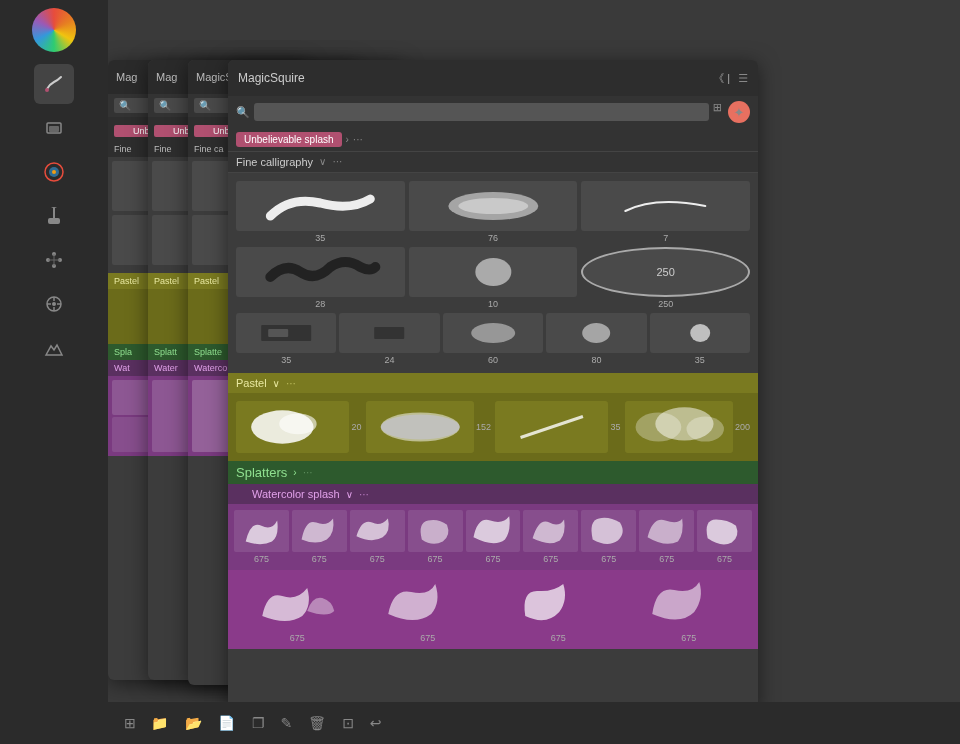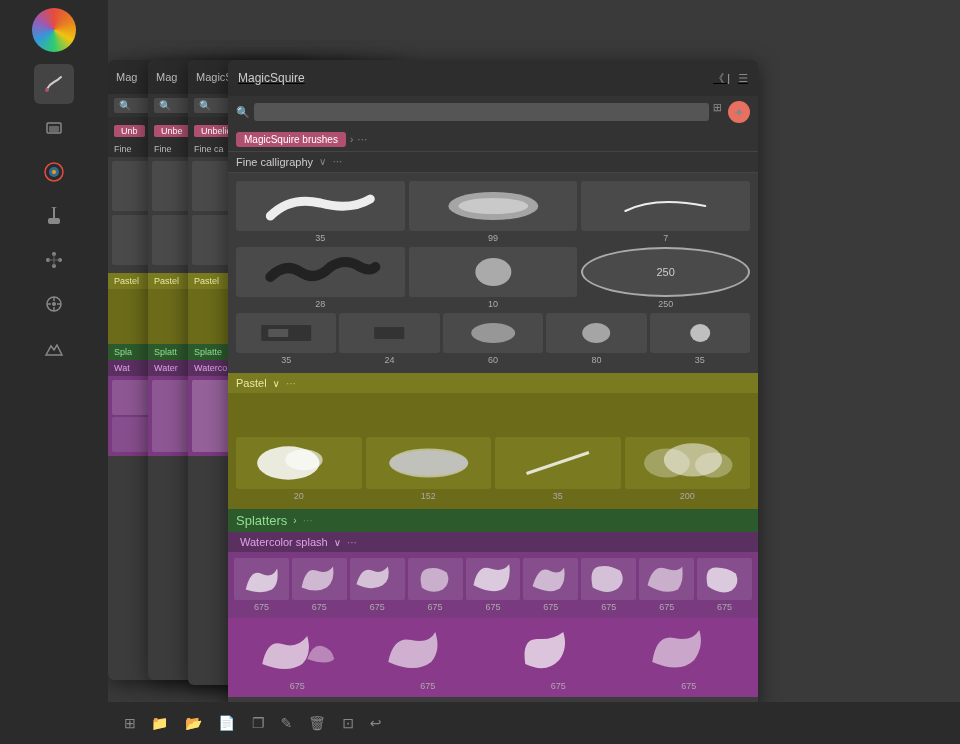--- a/index.html
+++ b/index.html
@@ -98,21 +98,20 @@
       z-index: 4;
     }
 
     .panel-titlebar {
       background: #2d2d2d;
       padding: 6px 10px;
       display: flex;
       align-items: center;
       justify-content: space-between;
       height: 36px;
-      text-decoration: underline;
     }
     .panel-title {
       color: #ccc;
       font-size: 12px;
       font-weight: 500;
     }
 
     .panel-search {
       padding: 5px 8px;
       background: #333;
@@ -221,25 +220,24 @@
     .pastel-header .section-header-label { color: #e8e8a0; }
     .pastel-grid {
       background: #6b6b1a;
       display: grid;
       grid-template-columns: repeat(4, 1fr);
       gap: 4px;
       padding: 8px;
     }
     .pastel-item {
       display: flex;
-      flex-direction: column;
+      flex-direction: row;
       align-items: center;
       gap: 2px;
       cursor: pointer;
-      margin-top: 36px;
     }
     .pastel-preview {
       width: 100%;
       height: 52px;
       background: #7a7a20;
       border-radius: 3px;
       display: flex;
       align-items: center;
       justify-content: center;
       overflow: hidden;
@@ -251,21 +249,21 @@
       padding: 4px 8px;
       display: flex;
       align-items: center;
       gap: 6px;
     }
     .splatters-label { color: #90e090; font-size: 13px; }
 
     
     .watercolor-header {
       background: #5a3060;
-      padding: 4px 12px;
+      padding: 4px 24px;
       display: flex;
       align-items: center;
       gap: 6px;
     }
     .watercolor-label { color: #e0a0e8; font-size: 11px; }
     .watercolor-grid {
       background: #7a3a80;
       display: grid;
       grid-template-columns: repeat(9, 1fr);
       gap: 3px;
@@ -346,21 +344,21 @@
 
     
     .mini-breadcrumb {
       background: #2e2e2e;
       padding: 3px 6px;
     }
     .mini-bc-item {
       background: #b05070;
       color: white;
       font-size: 9px;
-      padding: 1px 7px;
+      padding: 1px 19px;
       border-radius: 2px;
       display: inline-block;
     }
 
     .mini-section {
       padding: 3px 6px;
       font-size: 9px;
       color: #bbb;
       background: #2e2e2e;
     }
@@ -596,21 +594,21 @@
     <div class="panel-search">
       <span class="search-icon-sm">🔍</span>
       <input class="search-box" type="text" placeholder="" style="">
       <div style="display:flex;gap:6px;margin-left:auto;">
         <span style="color:#888;font-size:11px;cursor:pointer;">⊞</span>
         <span style="color:#888;font-size:13px;cursor:pointer;background:#e87060;width:22px;height:22px;border-radius:50%;display:flex;align-items:center;justify-content:center;">✦</span>
       </div>
     </div>
 
     <div class="breadcrumb-bar">
-      <span class="breadcrumb-item">MagicSquire brushes</span>
+      <span class="breadcrumb-item">Unbelievable splash</span>
       <span class="breadcrumb-sep">›</span>
       <span class="breadcrumb-more">···</span>
     </div>
 
     <div class="subcategory-bar">
       <span class="subcategory-label">Fine calligraphy</span>
       <span class="subcategory-chevron">∨</span>
       <span class="subcategory-chevron">···</span>
     </div>
 
@@ -625,21 +623,21 @@
           </div>
           <span class="num-label">35</span>
         </div>
         <div class="brush-item">
           <div class="brush-preview">
             <svg width="100%" height="100%" viewBox="0 0 120 50">
               <ellipse cx="60" cy="25" rx="45" ry="14" fill="white" opacity="0.5"></ellipse>
               <ellipse cx="60" cy="25" rx="35" ry="8" fill="white" opacity="0.4"></ellipse>
             </svg>
           </div>
-          <span class="num-label">99</span>
+          <span class="num-label">76</span>
         </div>
         <div class="brush-item">
           <div class="brush-preview">
             <svg width="100%" height="100%" viewBox="0 0 120 50">
                 <path d="M20 30 Q50 15 100 25" stroke="white" stroke-width="2" fill="none" stroke-linecap="round" opacity="0.9"></path>
               </svg>
           </div>
           <span class="num-label">7</span>
         </div>
 

